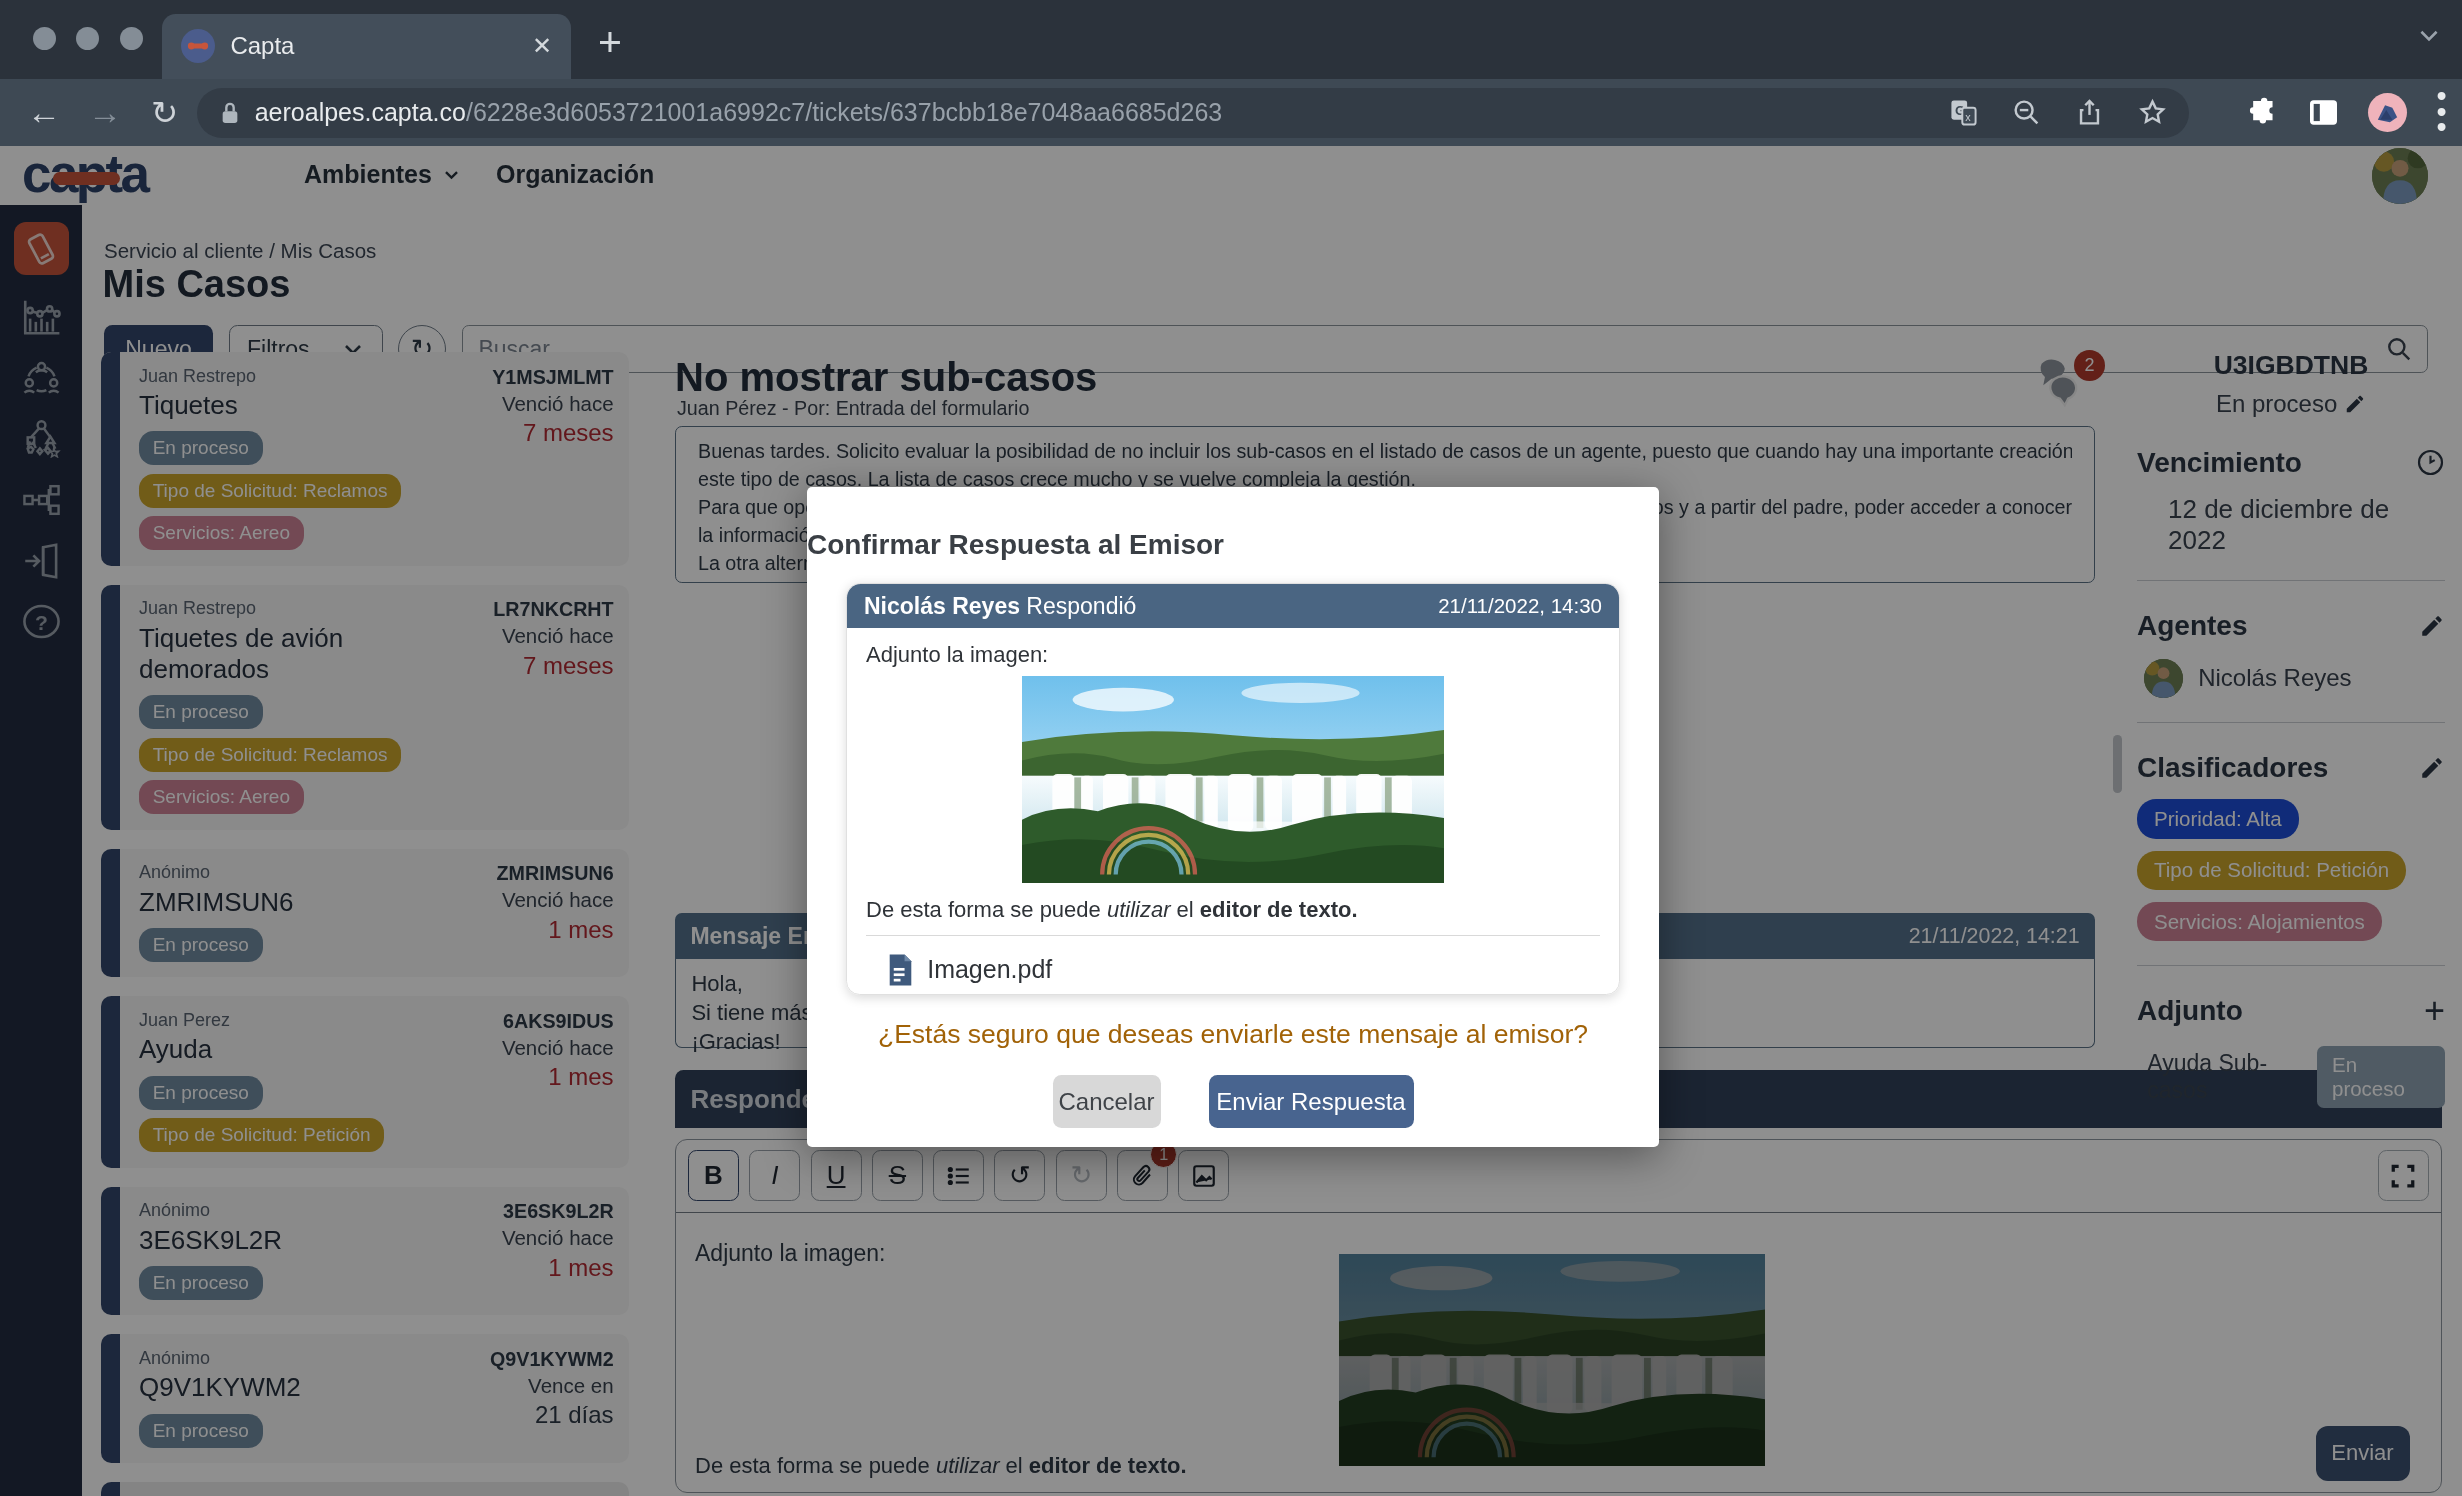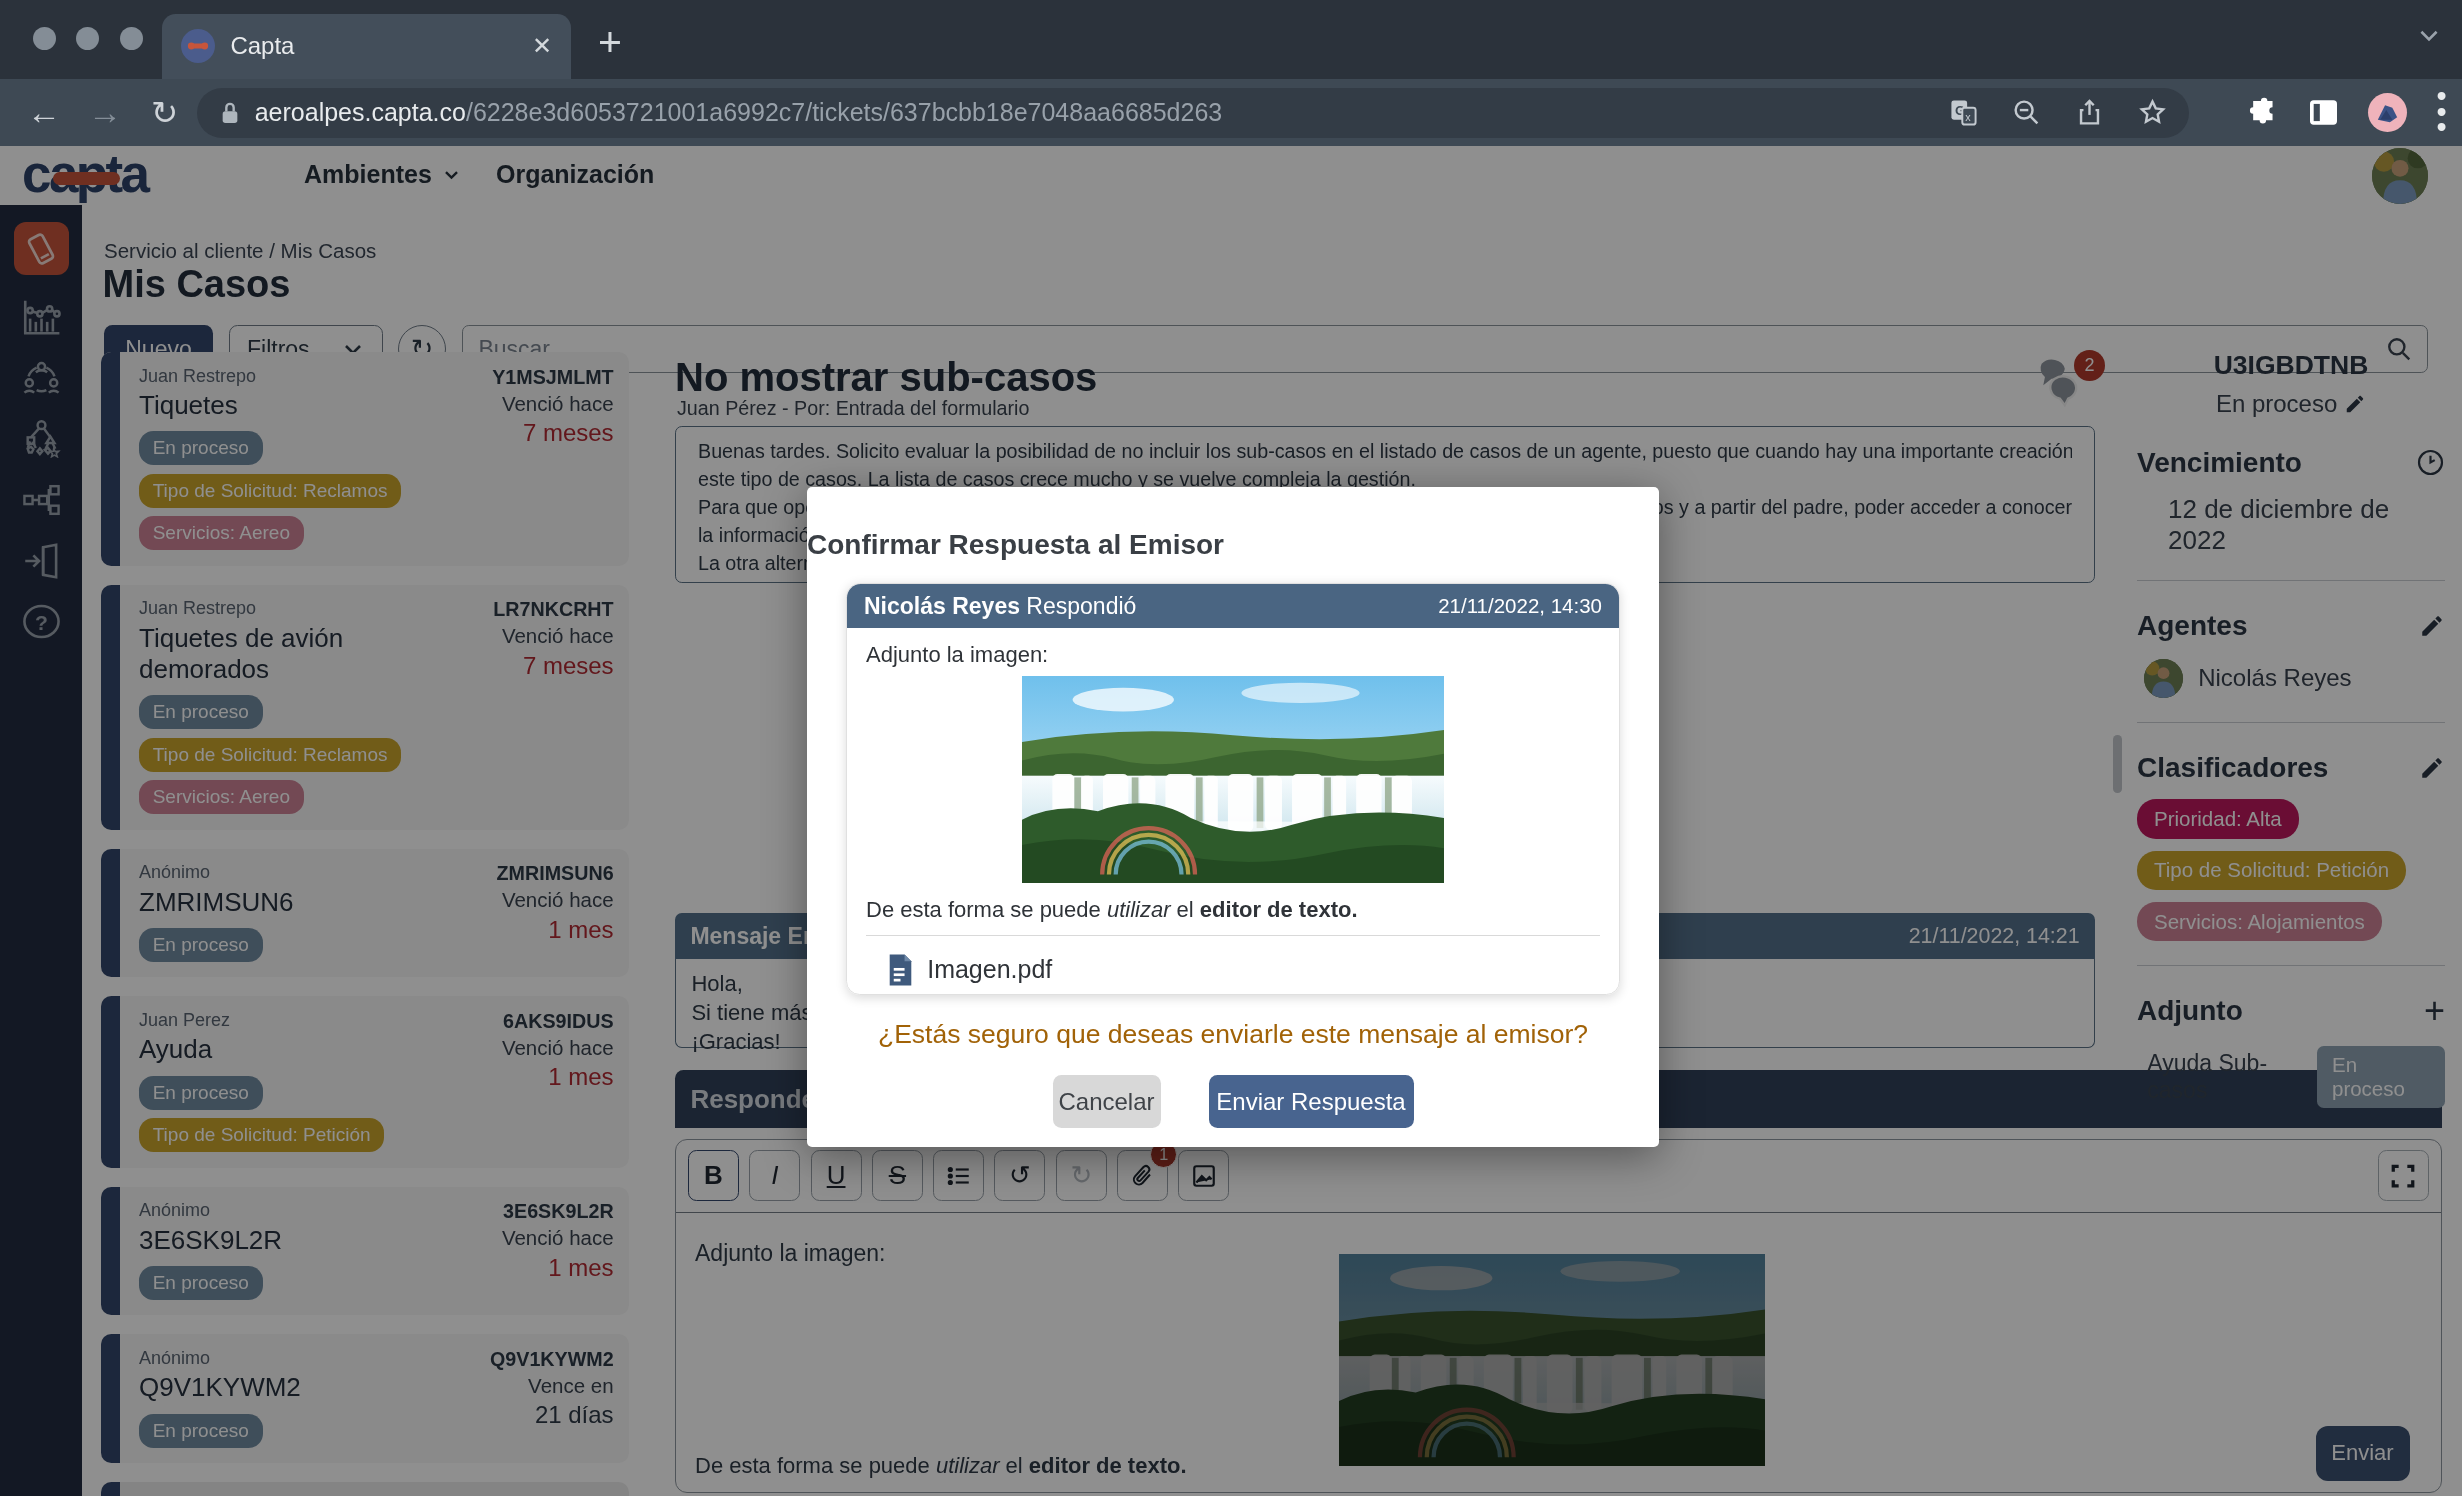--- a/index.html
+++ b/index.html
@@ -60,21 +60,21 @@
   .case-card:first-child{margin-top:-22px}
   .case-card.selected{background:#ececec}
   .case-bar{position:absolute;left:0;top:0;bottom:0;width:19px;background:#33466b;border-radius:10.3px 0 0 10.3px}
   .case-author{font-size:18px;color:#5a6572}
   .case-title{font-size:26px;color:#27313f;margin:3.4px 0 10.3px}
   .case-badges{display:flex;flex-wrap:wrap;gap:8.5px;align-items:center}
   .badge{font-size:19px;color:#fff;padding:6px 13.7px;border-radius:14.5px;white-space:nowrap}
   .badge.status{background:#708ba0}
   .badge.gold{background:#c9a42c}
   .badge.pink{background:#cd8396}
-  .badge.orange{background:#be185d}
+  .badge.orange{background:#1d4ed8}
   .case-right{position:absolute;right:15.4px;top:13.7px;text-align:right}
   .case-id{font-size:19.7px;font-weight:700;color:#2e3947}
   .case-due-label{font-size:20.5px;color:#39434f;margin-top:3px}
   .case-due-value{font-size:24px;color:#2e3947;margin-top:3.4px}
   .case-due-value.overdue{color:#b02a33}
 
   
   .detail-title{position:absolute;left:593px;top:150px;font-size:40px;font-weight:700;color:#232e3c}
   .detail-sub{position:absolute;left:595px;top:192px;font-size:19.7px;color:#39434f}
   .chat-ic{position:absolute;left:1953px;top:152px}

